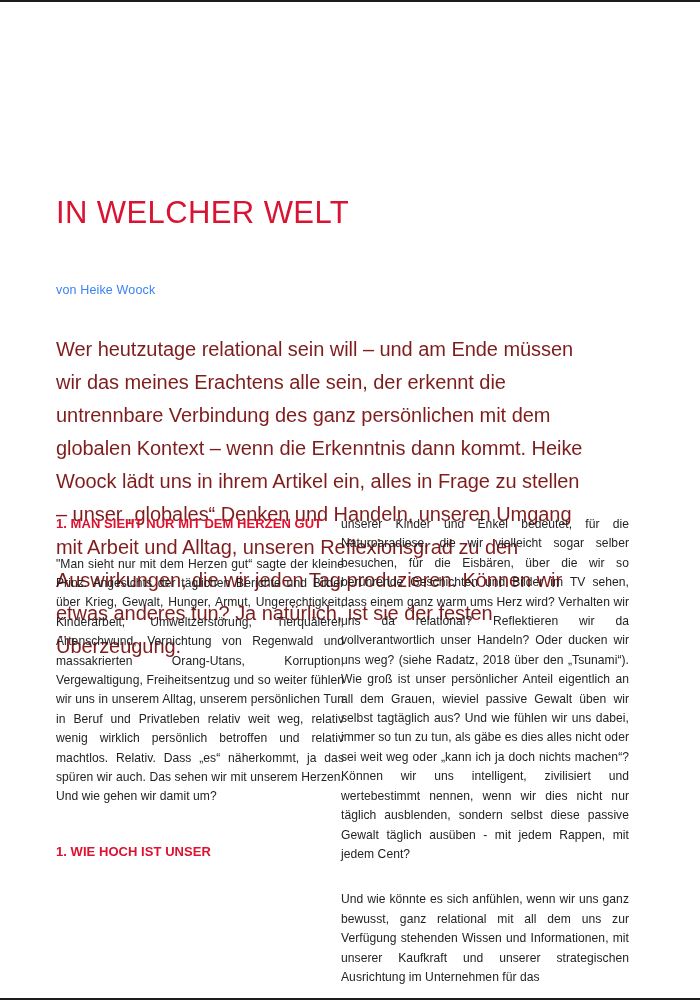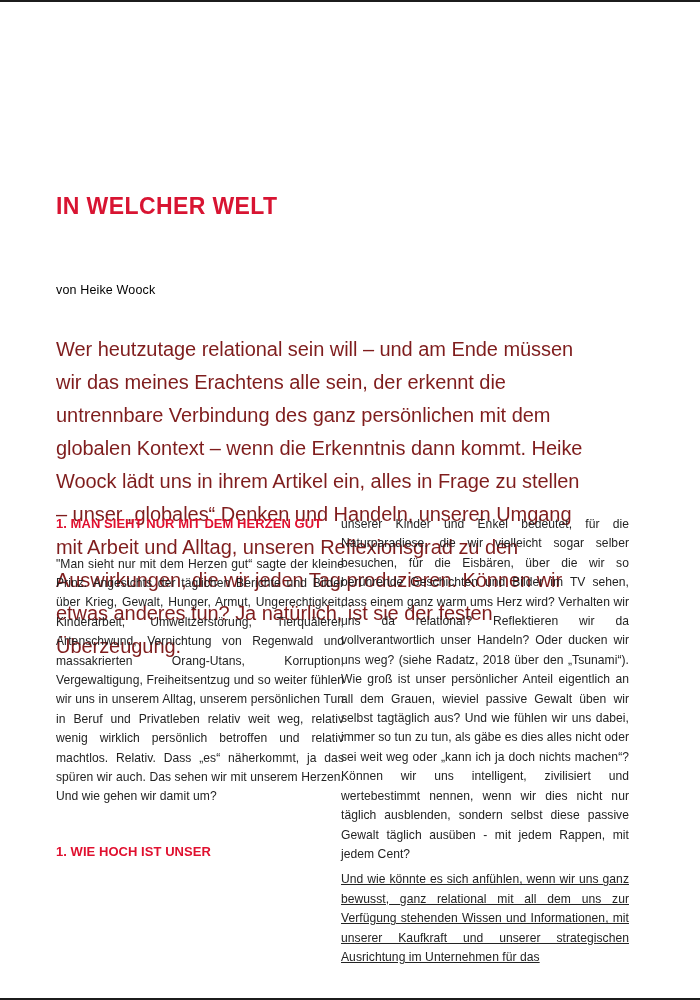--- a/index.html
+++ b/index.html
@@ -31,35 +31,35 @@
   }
 
   
   .title {
     position: absolute;
     left: 56px;
     top: 164px;
     width: 580px;
     color: #d81432;
     font-family: "Liberation Sans", sans-serif;
-    font-size: 23px;
-    font-weight: 700;
+    font-size: 31px;
+    font-weight: 400;
     line-height: 51px;
     letter-spacing: 0.4px;
   }
   .title-line {
     display: block;
     white-space: pre;
   }
 
   .byline {
     position: absolute;
     left: 56px;
     top: 281px;
-    color: #000000;
+    color: #3b82f6;
     font-size: 12.5px;
     font-weight: 400;
     letter-spacing: 0.15px;
   }
 
   
   .lead {
     position: absolute;
     left: 56px;
     top: 331px;
@@ -83,21 +83,21 @@
     text-justify: inter-word;
     letter-spacing: 0.05px;
   }
   .col-left  { left: 56px; }
   .col-right { left: 341px; }
 
   .col p {
     margin: 0 0 0 0;
     hyphens: manual;
   }
-  .col p + p { margin-top: 6px; text-decoration: underline; }
+  .col p + p { margin-top: 26px; }
 
   .sec-head {
     color: #e0102f;
     font-size: 13px;
     font-weight: bold;
     line-height: 17.5px;
     letter-spacing: 0.05px;
     text-align: left;
     margin: 0;
   }

